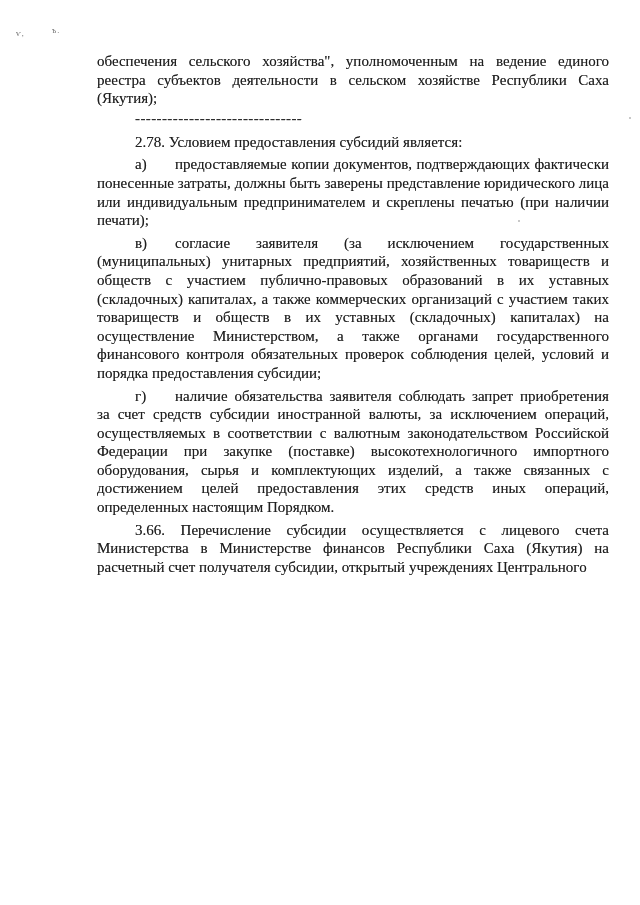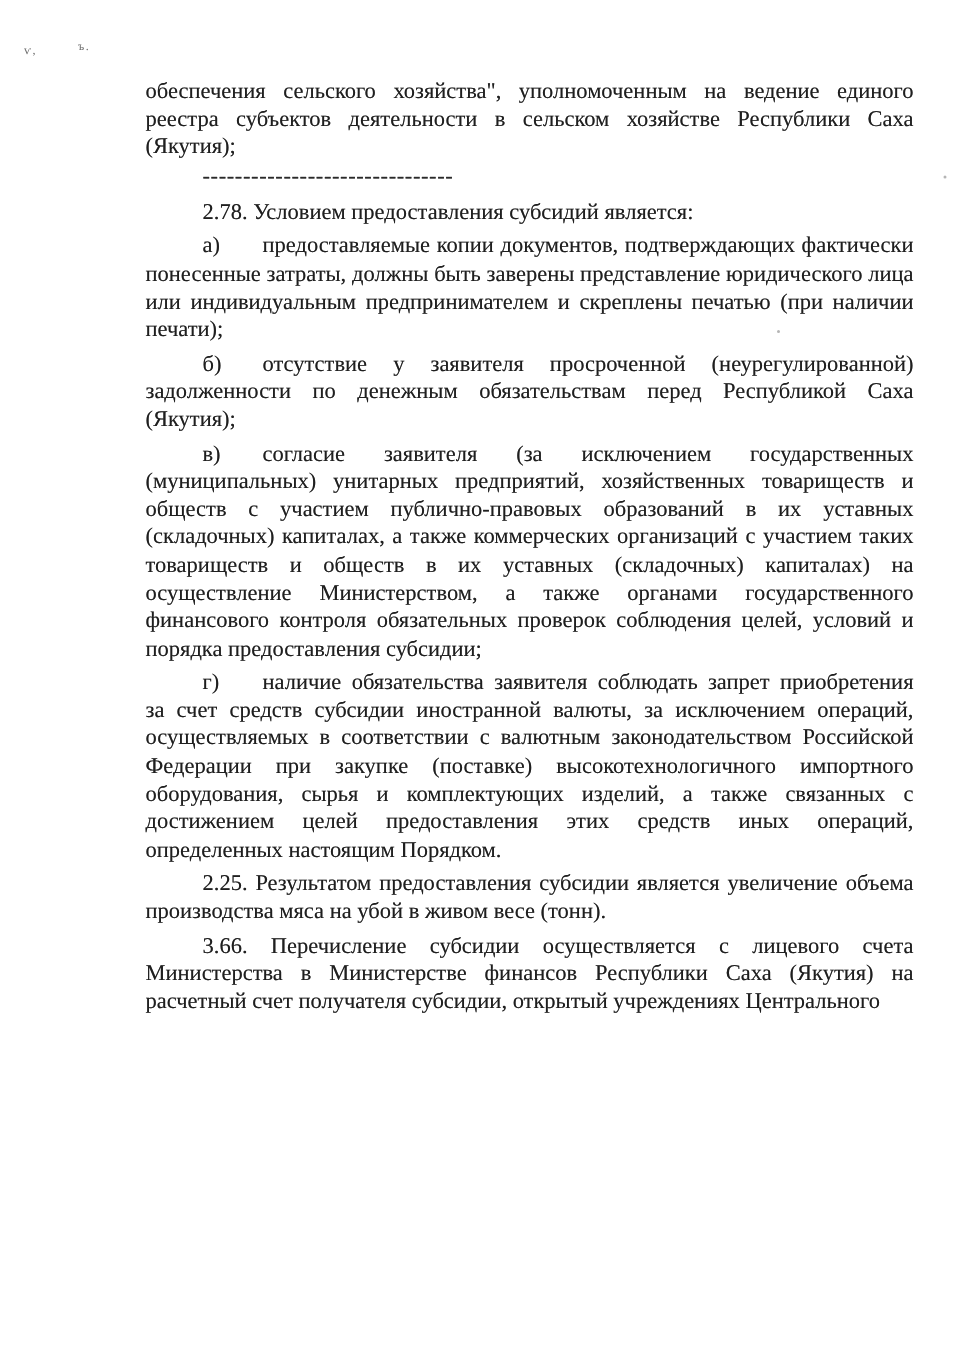--- a/index.html
+++ b/index.html
@@ -86,31 +86,27 @@
 
     <p class="para separator">-------------------------------</p>
 
 
     <p class="para">2.78. Условием предоставления субсидий является:</p>
 
     <p class="para">
       <span class="ilabel">а)</span><span>предоставляемые копии документов, подтверждающих фактически понесенные затраты, должны быть заверены представление юридического лица или индивидуальным предпринимателем и скреплены печатью (при наличии печати);</span>
     </p>
 
-    <p class="para">
-      <span class="ilabel">б)</span><span>отсутствие у заявителя просроченной (неурегулированной) задолженности по денежным обязательствам перед Республикой Саха (Якутия);</span>
-    </p>
 
     <p class="para">
       <span class="ilabel">в)</span><span>согласие заявителя (за исключением государственных (муниципальных) унитарных предприятий, хозяйственных товариществ и обществ с участием публично-правовых образований в их уставных (складочных) капиталах, а также коммерческих организаций с участием таких товариществ и обществ в их уставных (складочных) капиталах) на осуществление Министерством, а также органами государственного финансового контроля обязательных проверок соблюдения целей, условий и порядка предоставления субсидии;</span>
     </p>
 
     <p class="para">
       <span class="ilabel">г)</span><span>наличие обязательства заявителя соблюдать запрет приобретения за счет средств субсидии иностранной валюты, за исключением операций, осуществляемых в соответствии с валютным законодательством Российской Федерации при закупке (поставке) высокотехнологичного импортного оборудования, сырья и комплектующих изделий, а также связанных с достижением целей предоставления этих средств иных операций, определенных настоящим Порядком.</span>
     </p>
 
-    <p class="para">2.25. Результатом предоставления субсидии является увеличение объема производства мяса на убой в живом весе (тонн).</p>
 
 
     <p class="para">3.66. Перечисление субсидии осуществляется с лицевого счета Министерства в Министерстве финансов Республики Саха (Якутия) на расчетный счет получателя субсидии, открытый учреждениях Центрального</p>
 
   </div>
 </div>
 
 </body></html>

